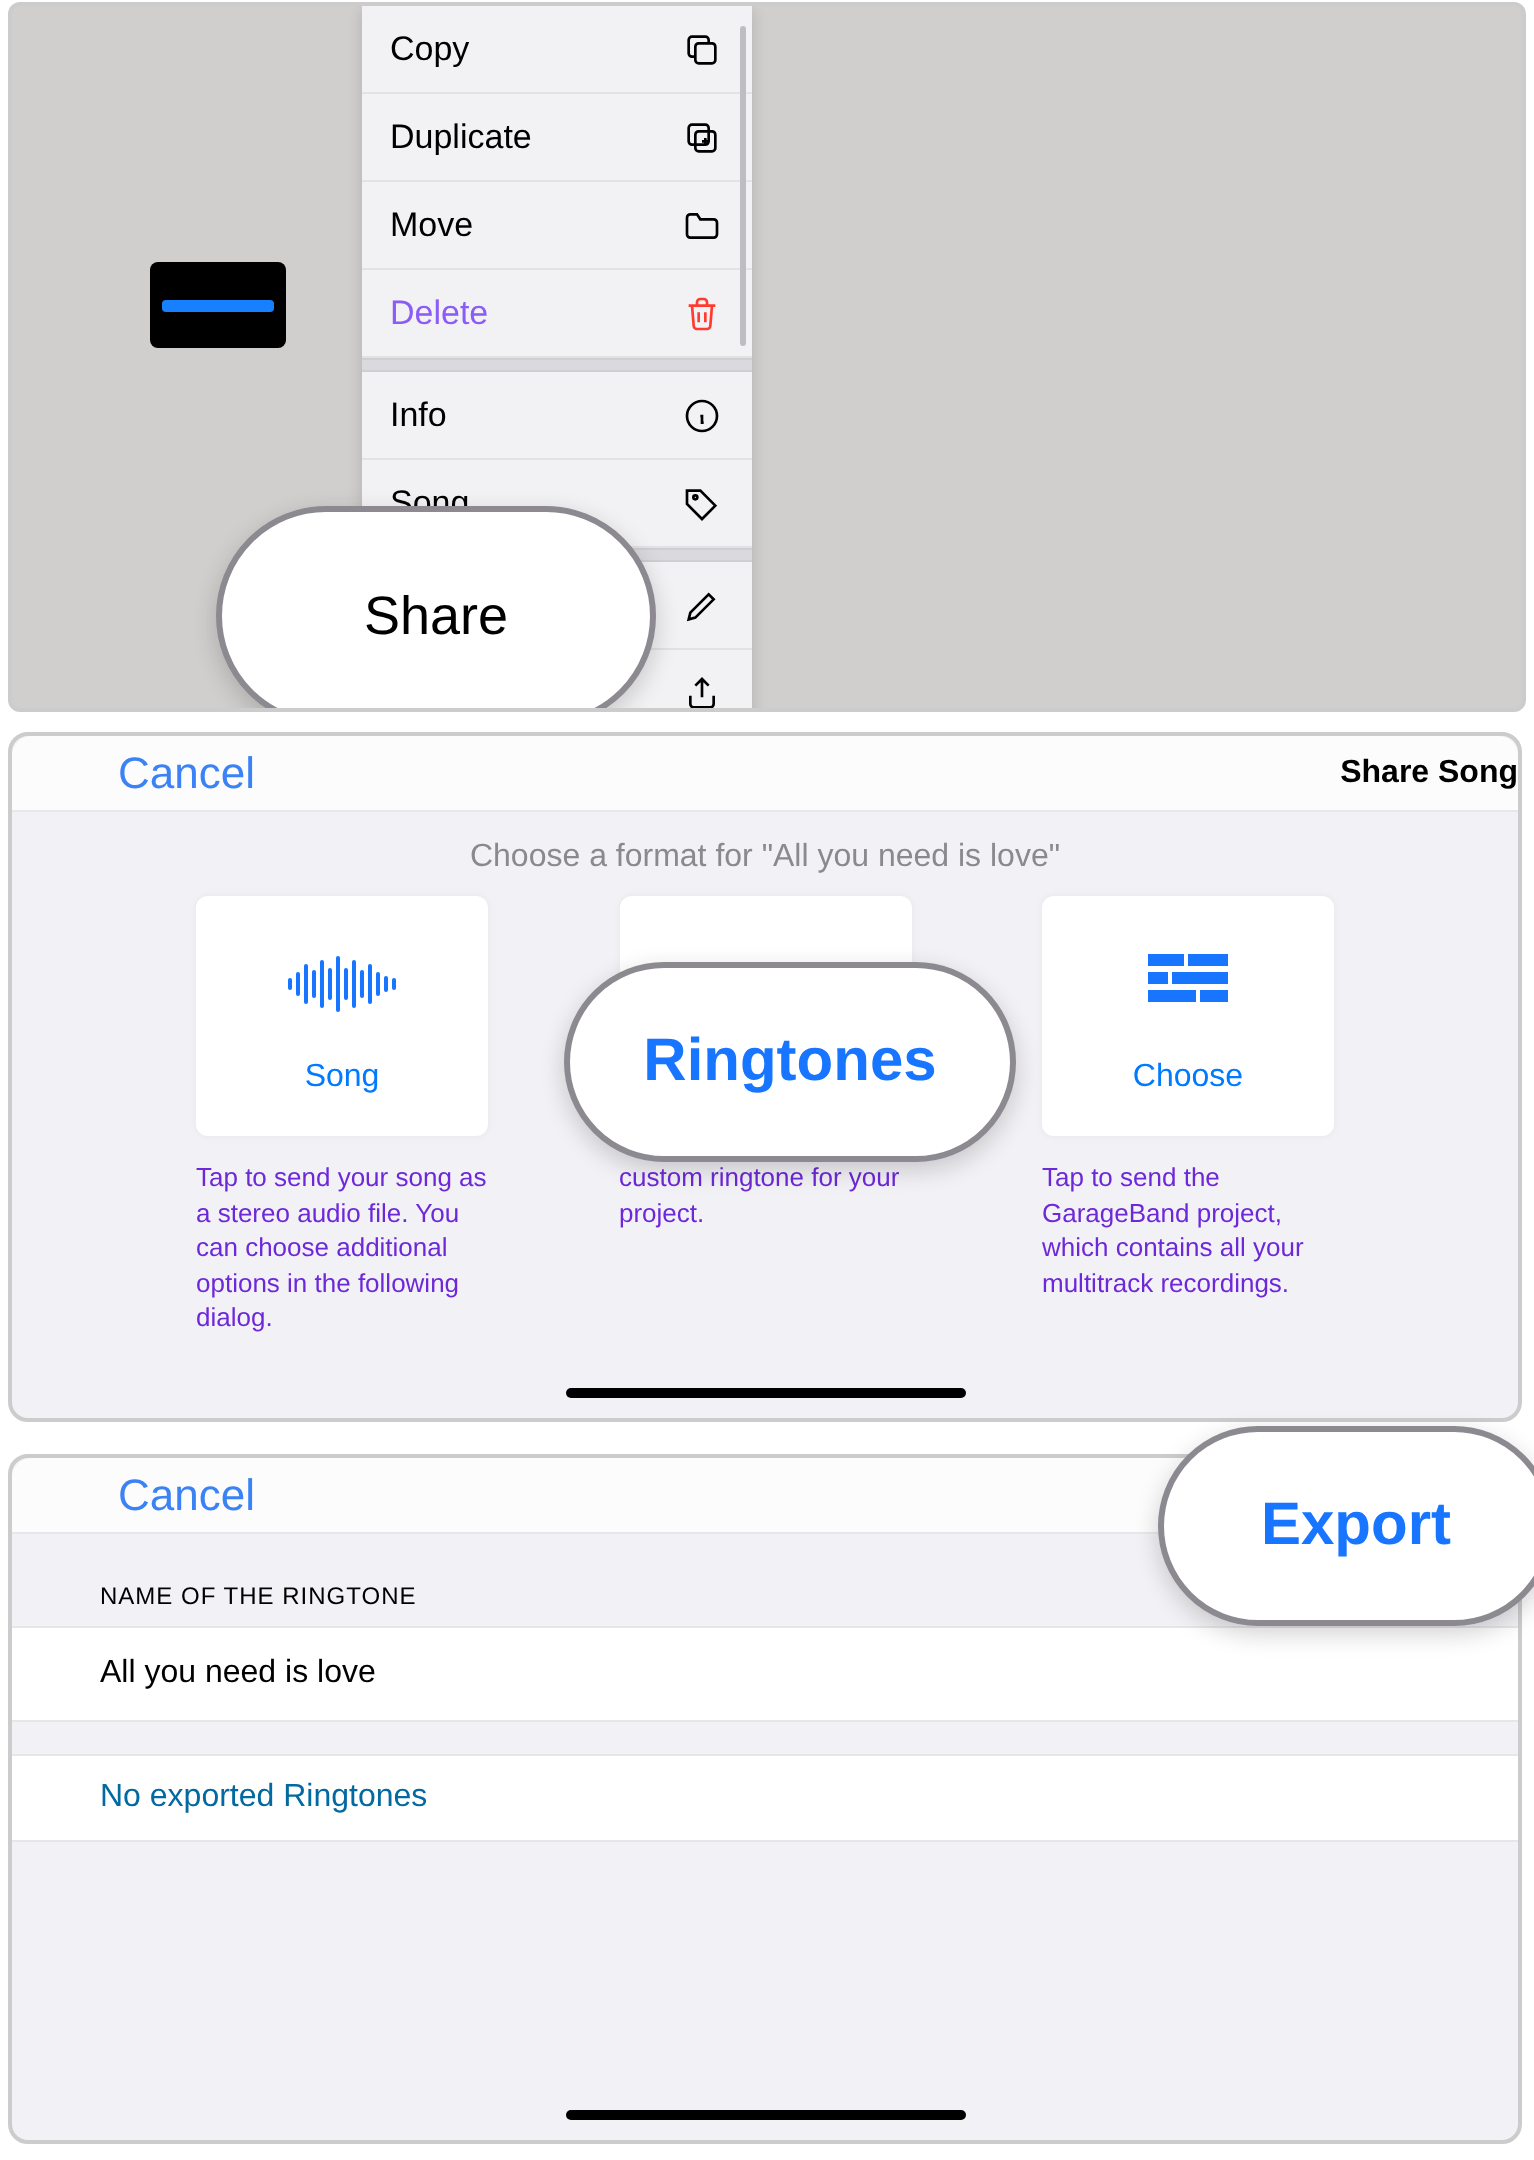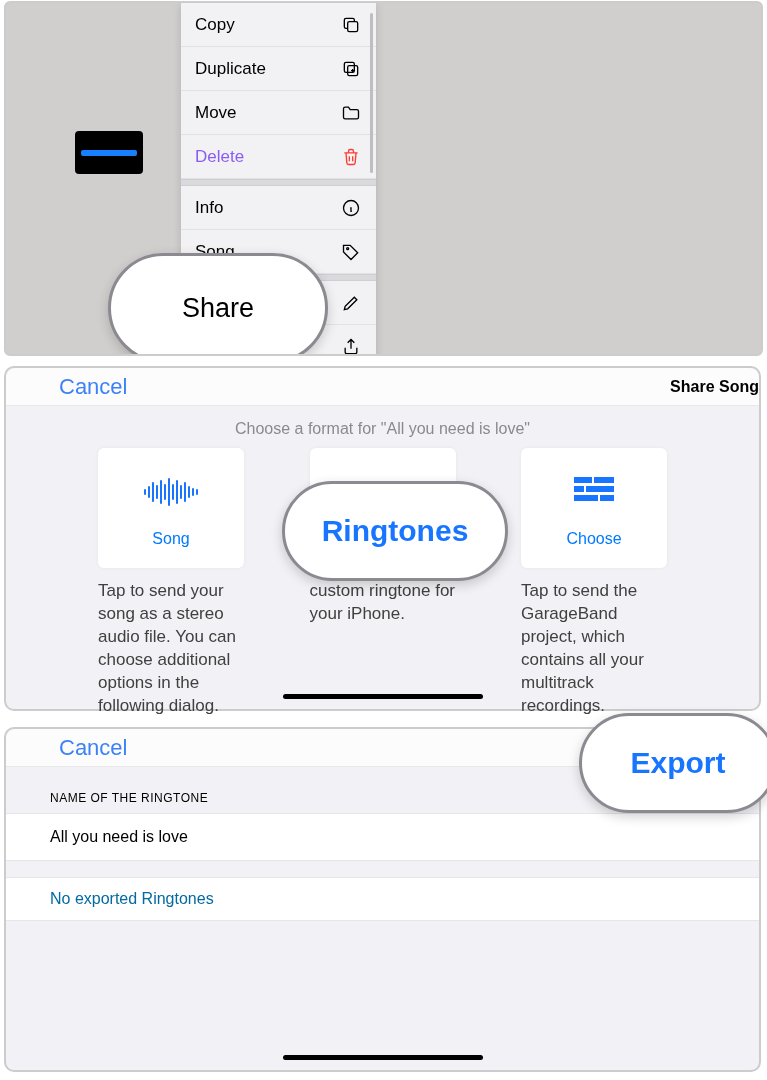--- a/index.html
+++ b/index.html
@@ -66,21 +66,21 @@
     .card {
       width:146px;
     }
     .card-box {
       height:120px; background:#fff; border-radius:6px;
       display:flex; flex-direction:column; align-items:center; justify-content:center;
       box-shadow:0 0 4px rgba(0,0,0,.05);
     }
     .card-box .icon-wrap { height:48px; display:flex; align-items:center; justify-content:center; color:#1775ff; }
     .card-box .cap { margin-top:14px; color:#007aff; font-size:16px; }
-    .card-desc { font-size:17px; color:#404040; margin-top:12px; line-height:1.35; }
+    .card-desc { font-size:13px; color:#6d28d9; margin-top:12px; line-height:1.35; }
     .home-ind2 {
       position:absolute; bottom:10px; left:50%; transform:translateX(-50%);
       width:200px; height:5px; background:#000; border-radius:3px;
     }
     .callout-ringtone {
       position:absolute; left:276px; top:113px; width:226px; height:100px;
       border:3px solid #8c8a90; border-radius:55px; background:#fff;
       display:flex; align-items:center; justify-content:center;
       font-size:30px; font-weight:600; color:#1775ff;
       box-shadow:0 4px 12px rgba(0,0,0,.18);
@@ -237,21 +237,21 @@
 
     <div class="card">
       <div class="card-box">
         <div class="icon-wrap">
           <svg width="36" height="36" viewBox="0 0 24 24" fill="none" stroke="#1775ff" stroke-width="1.8">
               <path d="M18 16v-5a6 6 0 0 0-12 0v5l-2 3h16l-2-3zM10 21a2 2 0 0 0 4 0"></path>
             </svg>
         </div>
         <div class="cap"></div>
       </div>
-      <div class="card-desc">custom ringtone for your iPhone.</div>
+      <div class="card-desc">custom ringtone for your project.</div>
     </div>
 
     <div class="card">
       <div class="card-box">
         <div class="icon-wrap">
           <svg width="40" height="30" viewBox="0 0 40 30" fill="#1775ff">
             <rect x="0" y="0" width="18" height="6"></rect>
               <rect x="20" y="0" width="20" height="6"></rect>
             <rect x="0" y="9" width="10" height="6"></rect>
               <rect x="12" y="9" width="28" height="6"></rect>

